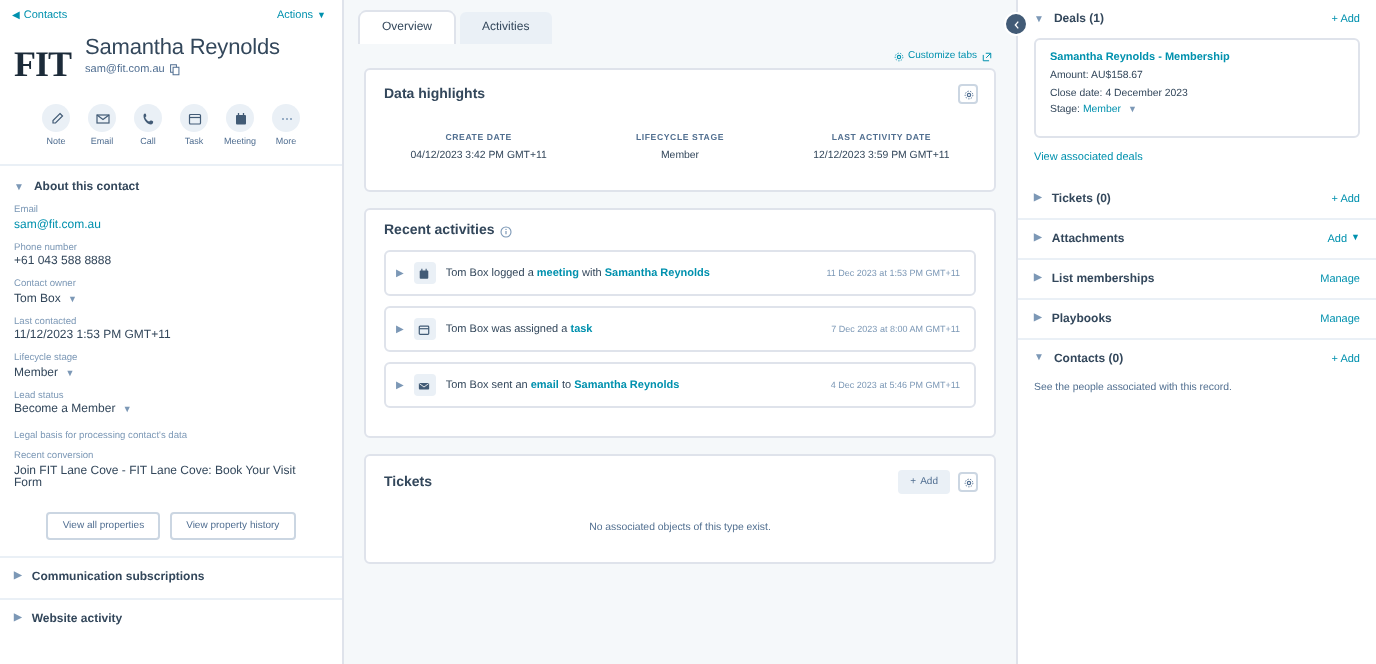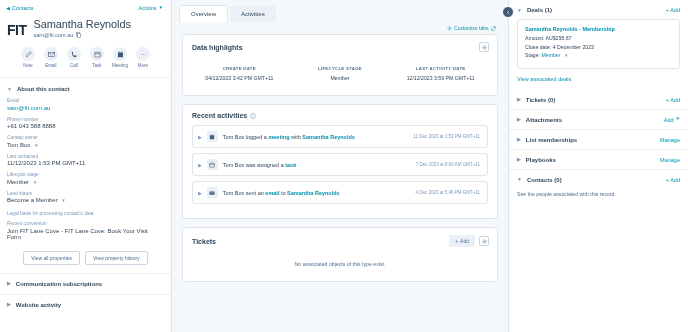--- a/index.html
+++ b/index.html
@@ -22,22 +22,22 @@
     display: flex; align-items: center; justify-content: space-between;
     padding: 5px 8px 2px 6px;
   }
   .crumb { display: flex; align-items: center; gap: 2px; font-size: 5.5px; color: #0091ae; }
   .chev-left { font-size: 5px; color: #0091ae; line-height: 1; }
   .actions { display: flex; align-items: center; gap: 2px; font-size: 5.5px; color: #0091ae; }
   .caret { font-size: 4.5px; line-height: 1; }
 
   .identity { display: flex; align-items: flex-start; padding: 2px 8px 0 7px; gap: 7px; }
   .logo {
-    font-family: Liberation Sans, sans-serif;
-    font-weight: bold; font-size: 14px; letter-spacing: -0.5px;
+    font-family: Liberation Serif, serif;
+    font-weight: bold; font-size: 18px; letter-spacing: -0.5px;
     color: #1c2b39; margin-top: 7px;
   }
   .ident-text { padding-top: 2px; }
   .cname { font-size: 11px; font-weight: 400; color: #33475b; letter-spacing: -0.1px; line-height: 14px; }
   .cmail-row { display: flex; align-items: center; gap: 3px; margin-top: 1px; }
   .cmail { font-size: 5.5px; color: #506e91; }
   .copy-ico { width: 5px; height: 6px; }
 
   .act-row { display: flex; justify-content: center; gap: 6px; padding: 9px 6px 0 6px; }
   .act { display: flex; flex-direction: column; align-items: center; gap: 2px; width: 17px; }

